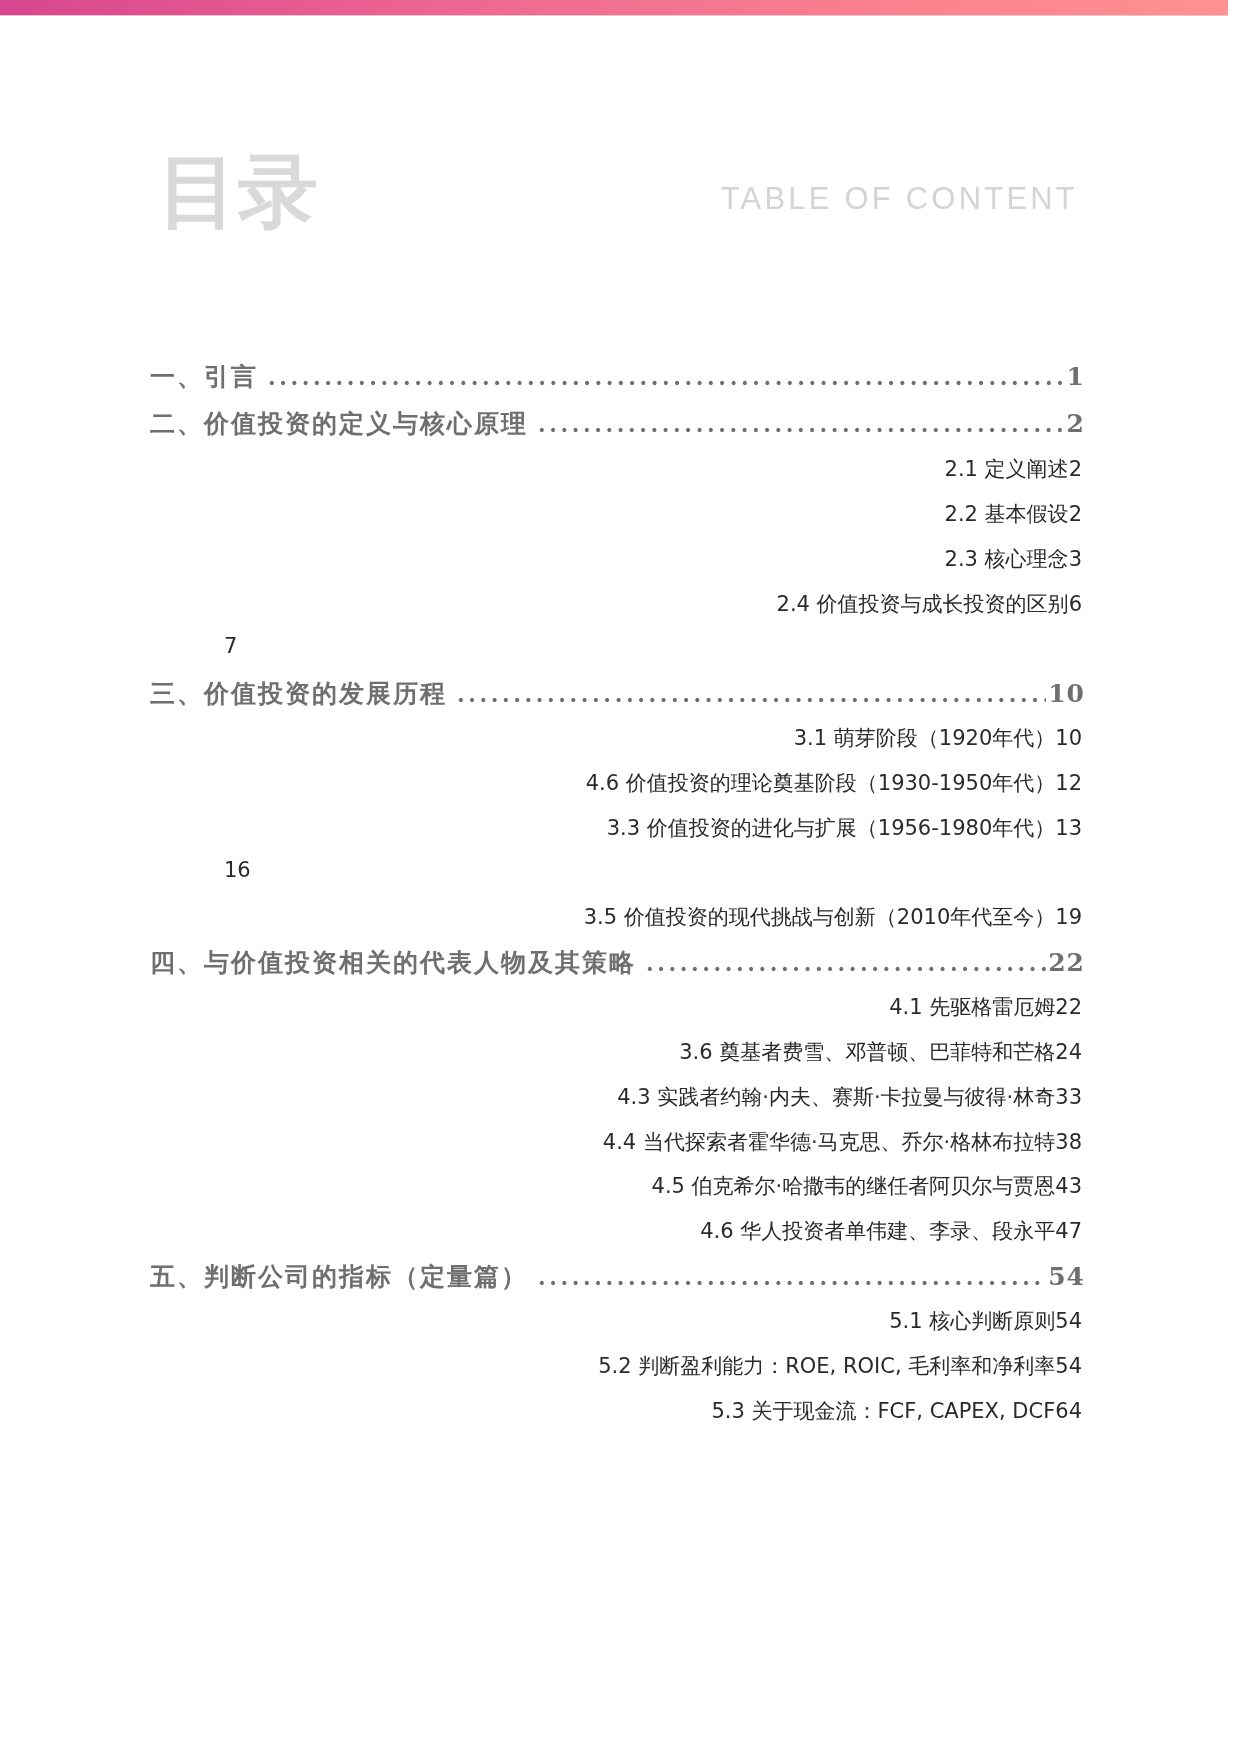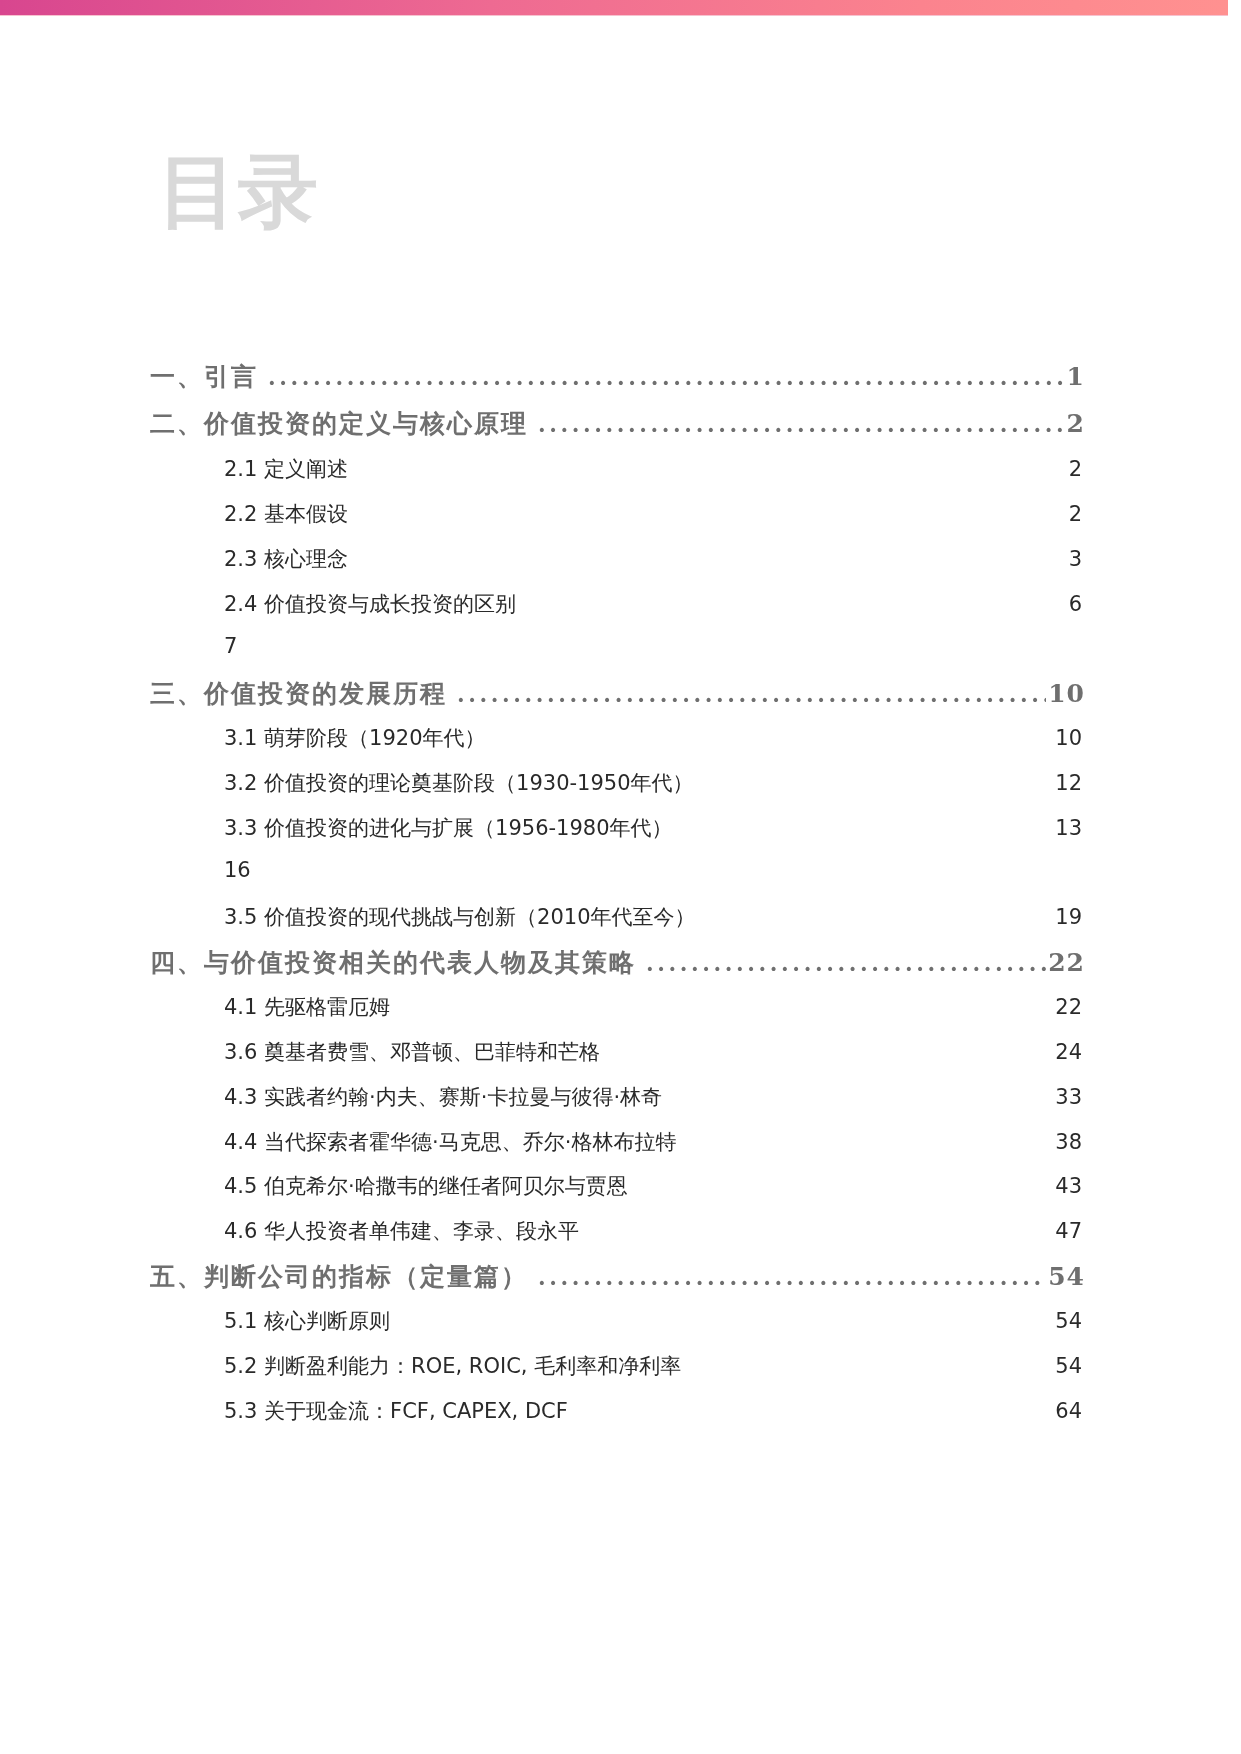--- a/index.html
+++ b/index.html
@@ -60,20 +60,21 @@
       top: 380px;
       width: 935px;
     }
     .toc-row {
       position: absolute;
       left: 0;
       width: 935px;
       display: flex;
       align-items: baseline;
       white-space: nowrap;
+      text-align: right;
     }
     .toc-row.level-1 {
       font-family: "DejaVu Serif", "Liberation Serif", serif;
       font-weight: bold;
       font-size: 25px;
       color: #6f6f6f;
       height: 36px;
     }
     .toc-row.level-1 .label { letter-spacing: 2px; }
     .toc-row.level-1 .dots {
@@ -112,20 +113,21 @@
     }
   </style>
 </head>
 <body>
 
 <div class="top-bar"></div>
 <div class="top-bar-edge"></div>
 
 <div class="header">
   <div class="title-cn">目录</div>
+  <div class="title-en">TABLE OF CONTENT</div>
 </div>
 
 <div class="toc">
 
   <div class="toc-row level-1" style="top:-20px">
     <span class="label">一、引言</span>
     <span class="dots"></span>
     <span class="page">1</span>
   </div>
   <div class="toc-row level-1" style="top:27px">
@@ -155,21 +157,21 @@
   <div class="toc-row level-1" style="top:297px">
     <span class="label">三、价值投资的发展历程</span>
     <span class="dots"></span>
     <span class="page">10</span>
   </div>
   <div class="toc-row level-2" style="top:344px">
     <span class="label">3.1 萌芽阶段（1920年代）</span>
     <span class="page">10</span>
   </div>
   <div class="toc-row level-2" style="top:389px">
-    <span class="label">3.2 价值投资的理论奠基阶段（1930-1950年代）</span>
+    <span class="label">4.6 价值投资的理论奠基阶段（1930-1950年代）</span>
     <span class="page">12</span>
   </div>
   <div class="toc-row level-2" style="top:434px">
     <span class="label">3.3 价值投资的进化与扩展（1956-1980年代）</span>
     <span class="page">13</span>
   </div>
   <div class="toc-row level-2" style="top:478px">
     <span class="page">16</span>
   </div>
   <div class="toc-row level-2" style="top:523px">

